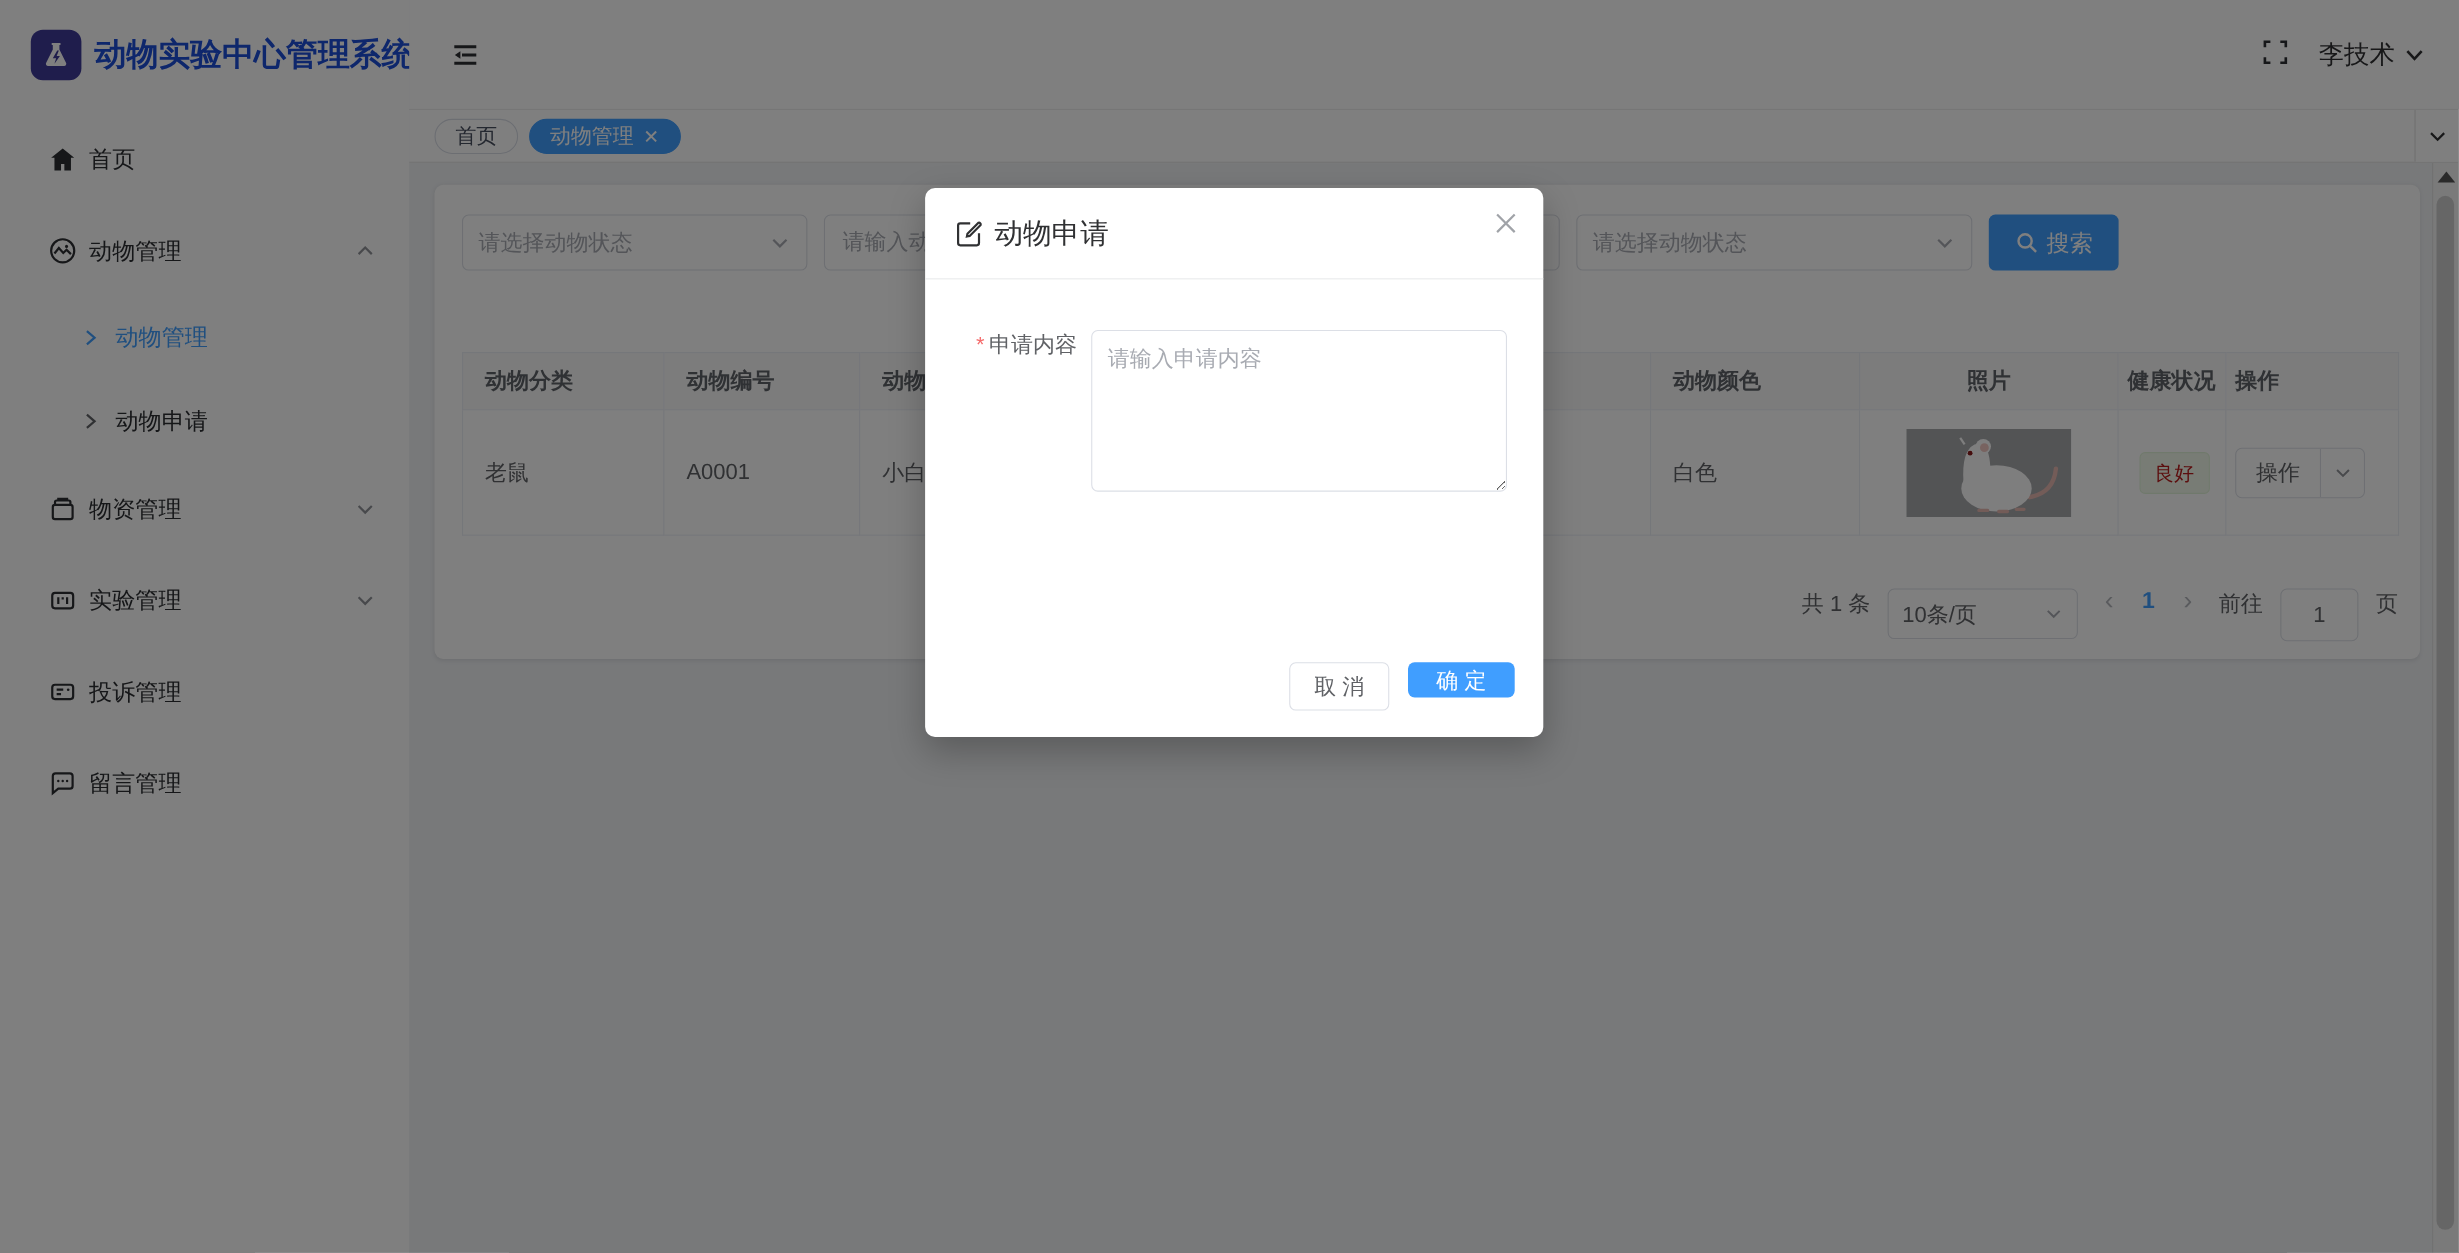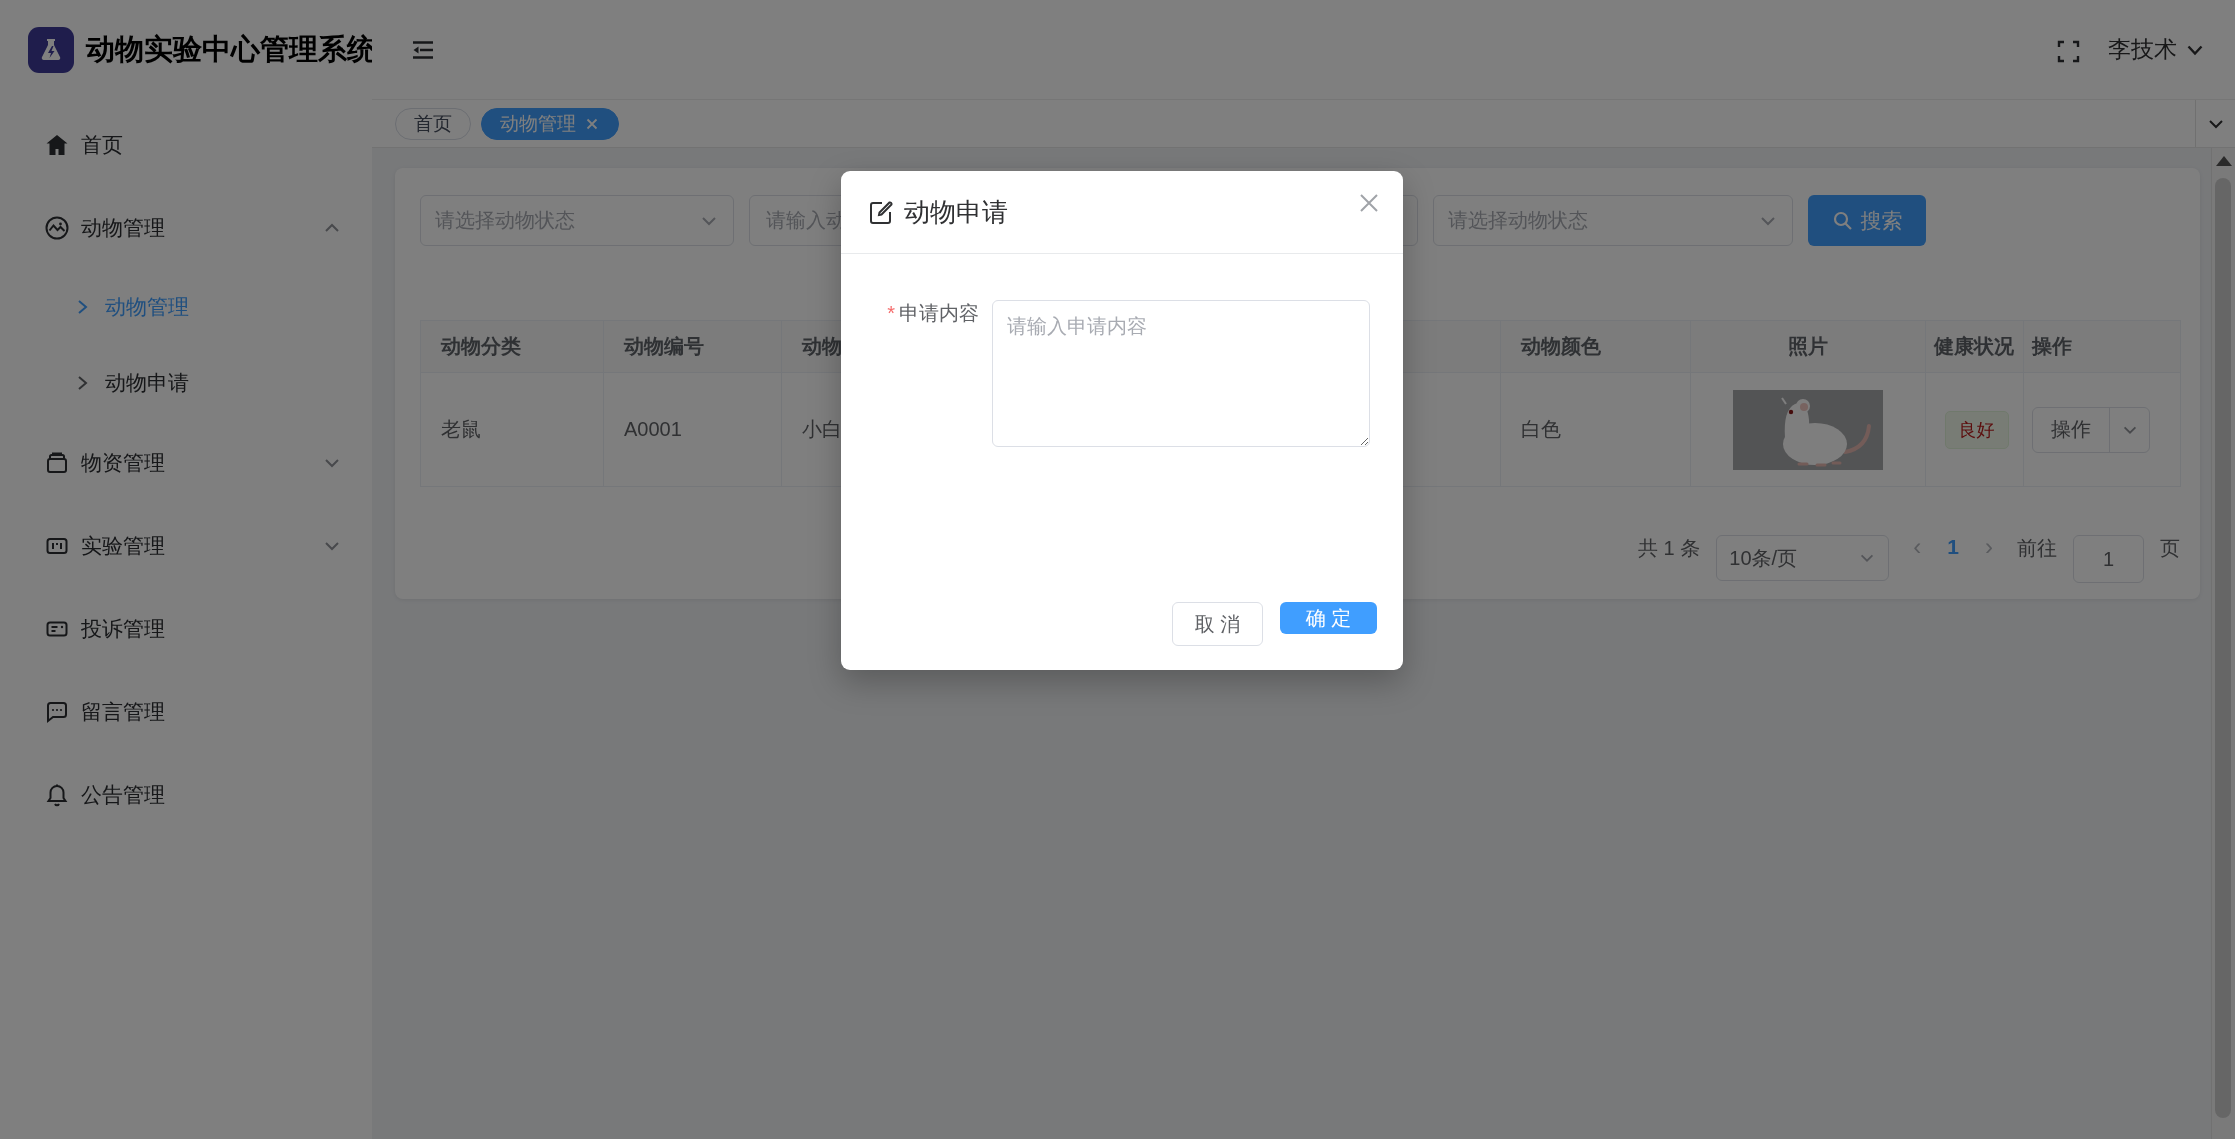--- a/index.html
+++ b/index.html
@@ -5,36 +5,36 @@
   html,body{margin:0;padding:0;background:#444;}
   *{box-sizing:border-box;}
   #page{position:relative;width:2235px;height:1139px;overflow:hidden;background:#f0f2f5;
         font-family:"Liberation Sans","DejaVu Sans",sans-serif;color:#303133;}
 
   
   .sidebar{position:absolute;left:0;top:0;width:372px;height:1139px;background:#fff;z-index:2;}
   .logo-row{height:100px;display:flex;align-items:center;padding-left:28px;}
   .logo-badge{width:46px;height:46px;border-radius:11px;background:#3e3a99;display:flex;
               align-items:center;justify-content:center;flex:0 0 auto;}
-  .app-title{font-size:29px;font-weight:bold;color:#000000;margin-left:12px;white-space:nowrap;}
+  .app-title{font-size:29px;font-weight:bold;color:#1d4ed8;margin-left:12px;white-space:nowrap;}
   .menu{padding-top:3px;}
   .menu-item{height:83px;display:flex;align-items:center;padding:0 30px 0 44px;cursor:pointer;}
   .menu-item .mi-icon{width:28px;height:28px;flex:0 0 auto;display:flex;align-items:center;}
   .menu-item .mi-label{font-size:21px;color:#2d2f33;margin-left:9px;flex:1;}
   .menu-item .mi-caret{width:20px;height:20px;color:#909399;}
   .submenu-item{height:76px;display:flex;align-items:center;padding-left:74px;cursor:pointer;}
   .submenu-item .arrow{width:16px;height:16px;color:#606266;}
   .submenu-item .mi-label{font-size:21px;color:#2d2f33;margin-left:15px;}
   .submenu-item.active .mi-label,.submenu-item.active .arrow{color:#409EFF;}
 
   
   .topbar{position:absolute;left:372px;top:0;right:0;height:100px;background:#fff;
           border-bottom:1px solid #ececec;display:flex;align-items:center;z-index:2;}
   .hamburger{margin-left:36px;width:30px;height:30px;cursor:pointer;color:#2d2f33;}
-  .topbar-right{margin-left:auto;display:flex;align-items:flex-end;gap:26px;padding-right:30px;}
+  .topbar-right{margin-left:auto;display:flex;align-items:flex-start;gap:26px;padding-right:30px;}
   .fs-icon{width:27px;height:27px;color:#2d2f33;cursor:pointer;}
   .user-wrap{display:flex;align-items:center;gap:8px;cursor:pointer;}
   .user-name{font-size:23px;color:#303133;}
   .user-caret{width:20px;height:20px;color:#303133;}
 
   
   .tabstrip{position:absolute;left:372px;top:100px;right:0;height:48px;background:#fff;
             border-bottom:1px solid #e4e4e4;display:flex;align-items:center;padding-left:23px;z-index:2;}
   .tab-pill{display:flex;align-items:center;height:32px;padding:0 18px;border-radius:17px;
             font-size:19px;margin-right:10px;cursor:pointer;}
@@ -231,30 +231,20 @@
           <svg width="26" height="26" viewBox="0 0 26 26" fill="none" stroke="#2d2f33" stroke-width="2">
             <path d="M4 6.5A2.5 2.5 0 0 1 6.5 4h13A2.5 2.5 0 0 1 22 6.5v9a2.5 2.5 0 0 1-2.5 2.5H9l-5 4z"></path>
             <circle cx="9" cy="11" r="1.1" fill="#2d2f33" stroke="none"></circle>
               <circle cx="13" cy="11" r="1.1" fill="#2d2f33" stroke="none"></circle>
               <circle cx="17" cy="11" r="1.1" fill="#2d2f33" stroke="none"></circle>
           </svg>
         </span>
         <span class="mi-label">留言管理</span>
       </div>
 
-      <div class="menu-item">
-        <span class="mi-icon">
-          <svg width="26" height="26" viewBox="0 0 26 26" fill="none" stroke="#2d2f33" stroke-width="2">
-            <path d="M13 4a6.5 6.5 0 0 1 6.5 6.5V16l2 3H4.5l2-3v-5.5A6.5 6.5 0 0 1 13 4z"></path>
-              <path d="M11 22a2.2 2.2 0 0 0 4 0"></path>
-              <path d="M13 4V2.5"></path>
-          </svg>
-        </span>
-        <span class="mi-label">公告管理</span>
-      </div>
     </nav>
   </aside>
 
   <header class="topbar">
     <span class="hamburger">
       <svg width="30" height="30" viewBox="0 0 30 30" fill="none" stroke="#2d2f33" stroke-width="2.6">
         <path d="M5 7.5h20M12 15h13M5 22.5h20"></path>
           <path d="M10.5 11.5L5.5 15l5 3.5z" fill="#2d2f33" stroke="none"></path>
       </svg>
     </span>

